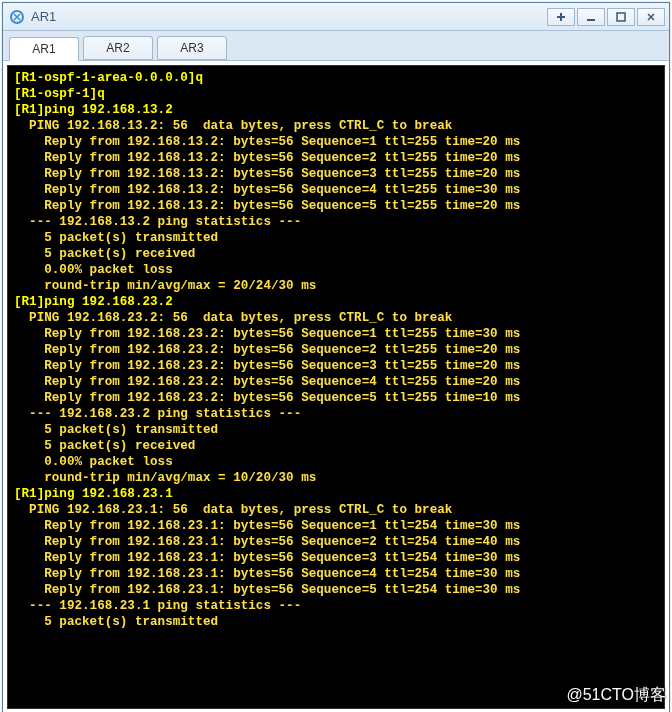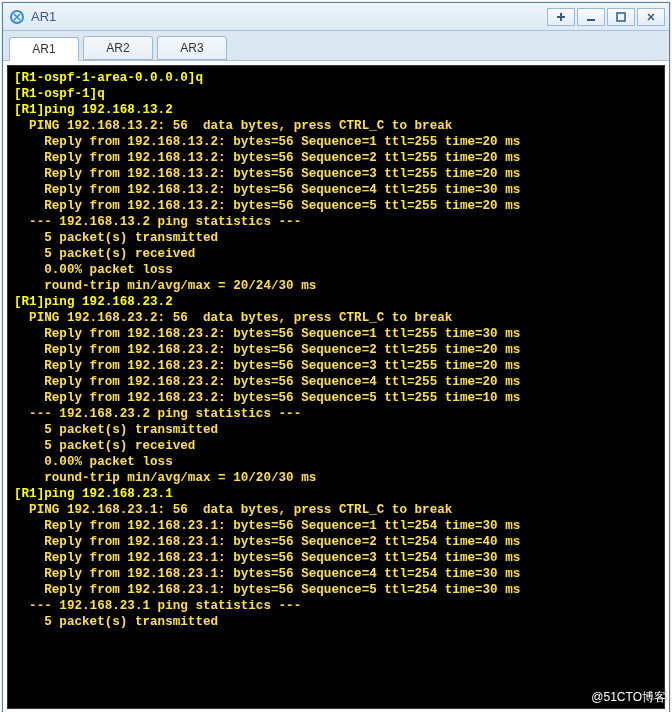--- a/index.html
+++ b/index.html
@@ -93,21 +93,21 @@
     overflow:hidden;
     white-space:pre;
     font-weight:bold;
   }
   .line { display:block; }
   .yellow { color:#ffff00; }
   .white  { color:#fde047; }
   .watermark {
     position:absolute;
     right:6px; bottom:6px;
-    font-size:12px;
+    font-size:16px;
     color:#fff;
     text-shadow:0 0 3px #000,0 0 3px #000;
     pointer-events:none;
   }
 </style>
 </head>
 <body>
 
 <div class="window">
 

